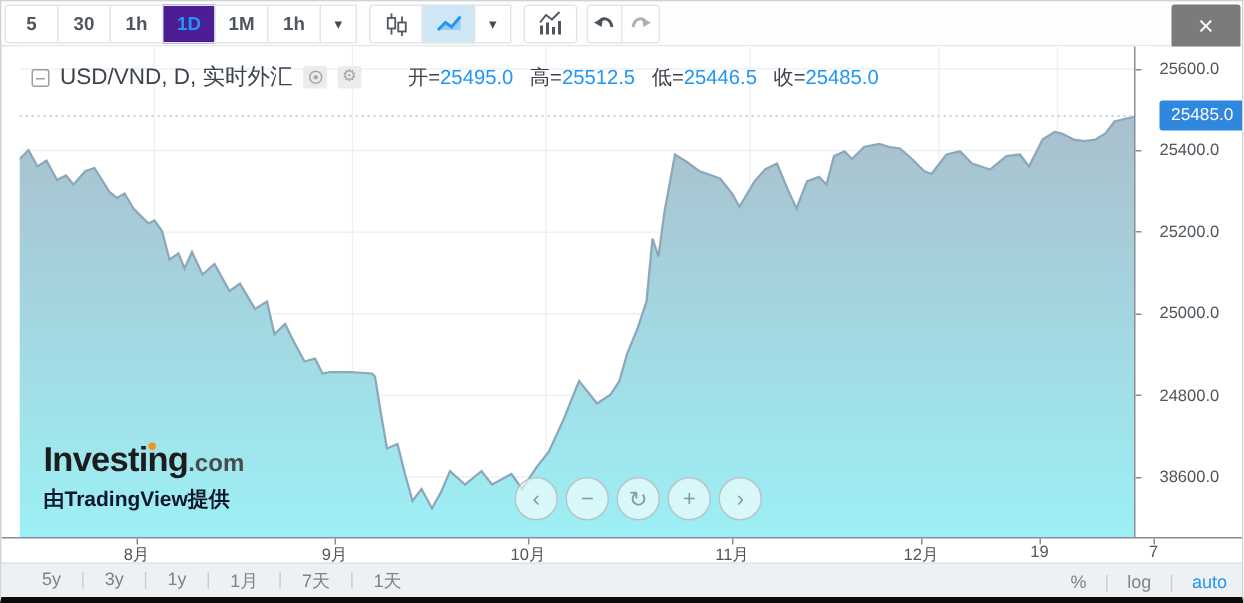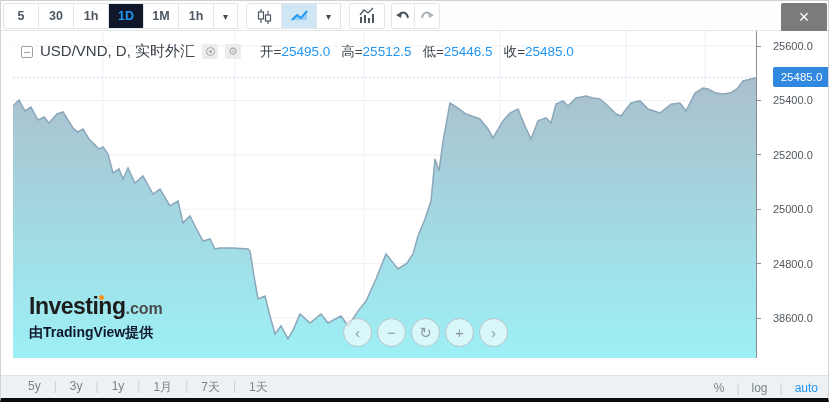--- a/index.html
+++ b/index.html
@@ -9,21 +9,21 @@
 
   
   .toolbar { position:absolute; left:0; top:0; width:100%; height:30px;
              background:#fdfdfd; border-bottom:1px solid #e4e6e8; }
   .tb-left { position:absolute; left:2px; top:2px; display:flex; align-items:stretch; height:26px; }
   .tbtn { min-width:36px; height:26px; background:#fff; border:1px solid #e3e6e9;
           margin-left:-1px; display:flex; align-items:center; justify-content:center;
           font-size:12.5px; font-weight:bold; color:#4d5760; cursor:pointer; }
   .tbtn:first-child { margin-left:0; border-radius:3px 0 0 3px; }
   .tbtn.caret { min-width:25px; font-size:10px; color:#4a4a4a; }
-  .tbtn.active { background:#0f172a; color:#2196f3; }
+  .tbtn.active { background:#4c1d95; color:#2196f3; }
   .tb-gap { width:8px; }
   .tbtn.style-active { background:#cfe6f5; }
   .icon-svg { display:block; }
   .close-btn { position:absolute; right:1px; top:2px; width:46px; height:29px;
                background:#7b7b7b; border-radius:2px; color:#fff; font-size:18px;
                display:flex; align-items:center; justify-content:center; cursor:pointer; }
 
   
   .chart-area { position:absolute; left:12px; top:30px; width:755px; height:327px; background:#fff; }
   .chart-area svg { position:absolute; left:0; top:0; }
@@ -34,21 +34,21 @@
                   position:relative; cursor:pointer; }
   .collapse-box::after { content:""; position:absolute; left:2px; right:2px; top:5px;
                          height:1px; background:#9aa0a6; }
   .legend-title { font-size:15px; color:#3c434a; }
   .chip { width:16px; height:15px; background:#ececec; border-radius:2px; display:flex;
           align-items:center; justify-content:center; cursor:pointer; }
   .eye-outer { width:9px; height:9px; border:1.5px solid #a3a9ae; border-radius:50%;
                display:flex; align-items:center; justify-content:center; }
   .eye-inner { width:3px; height:3px; background:#a3a9ae; border-radius:50%; }
   .gear-glyph { font-size:11px; color:#a3a9ae; line-height:1; }
-  .ohlc { display:flex; gap:11px; margin-left:12px; font-size:13.5px; }
+  .ohlc { display:flex; gap:11px; margin-left:24px; font-size:13.5px; }
   .ohlc .lbl { color:#3c434a; }
   .ohlc .val { color:#2196f3; }
 
   .watermark { position:absolute; left:16px; top:262px; z-index:3; }
   .wm-line { position:relative; display:inline-block; }
   .wm-brand { font-size:23px; font-weight:800; color:#1c1c1c; letter-spacing:-0.5px; }
   .wm-domain { font-size:16px; font-weight:600; color:#4a4a4a;text-align:right; }
   .wm-dot { position:absolute; left:70px; top:2px; width:5px; height:5px;
             background:#f7941d; border-radius:50%; }
   .wm-attribution { font-size:14px; color:#0f172a; margin-top:4px;font-weight:bold; }
@@ -232,20 +232,36 @@
       <div class="ytick-dash" style="top: 123.3px;"></div>
       <div class="ytick-label" style="top: 117.8px;">25200.0</div>
       <div class="ytick-dash" style="top: 177.7px;"></div>
       <div class="ytick-label" style="top: 172.2px;">25000.0</div>
       <div class="ytick-dash" style="top: 232.1px;"></div>
       <div class="ytick-label" style="top: 226.6px;">24800.0</div>
       <div class="ytick-dash" style="top: 286.5px;"></div>
       <div class="ytick-label" style="top: 281px;">38600.0</div>
     </div>
 
+  <div class="time-axis">
+      <div class="xtick-dash" style="left: 90px;"></div>
+      <div class="xtick-label" style="left: 90px;">8月</div>
+      <div class="xtick-dash" style="left: 222px;"></div>
+      <div class="xtick-label" style="left: 222px;">9月</div>
+      <div class="xtick-dash" style="left: 351px;"></div>
+      <div class="xtick-label" style="left: 351px;">10月</div>
+      <div class="xtick-dash" style="left: 487px;"></div>
+      <div class="xtick-label" style="left: 487px;">11月</div>
+      <div class="xtick-dash" style="left: 613px;"></div>
+      <div class="xtick-label" style="left: 613px;">12月</div>
+      <div class="xtick-dash" style="left: 692px;"></div>
+      <div class="xtick-label" style="left: 692px;">19</div>
+      <div class="xtick-dash" style="left: 768px;"></div>
+      <div class="xtick-label" style="left: 768px;">7</div>
+    </div>
 
   <div class="bottom-bar">
     <div class="ranges">
         <span class="range-item">5y</span>
         <span class="bar-sep">|</span>
         <span class="range-item">3y</span>
         <span class="bar-sep">|</span>
         <span class="range-item">1y</span>
         <span class="bar-sep">|</span>
         <span class="range-item">1月</span>

